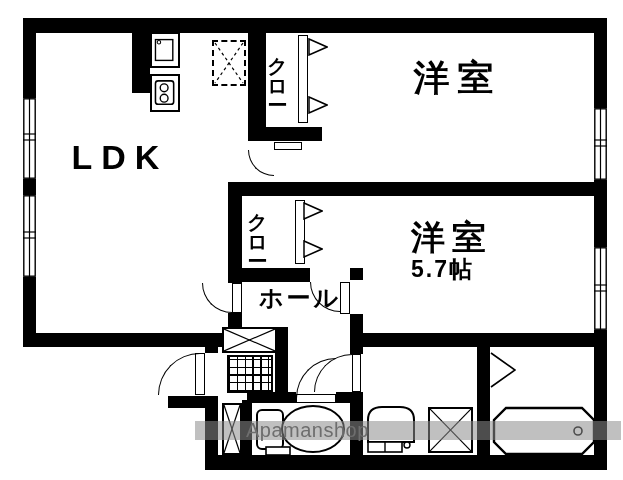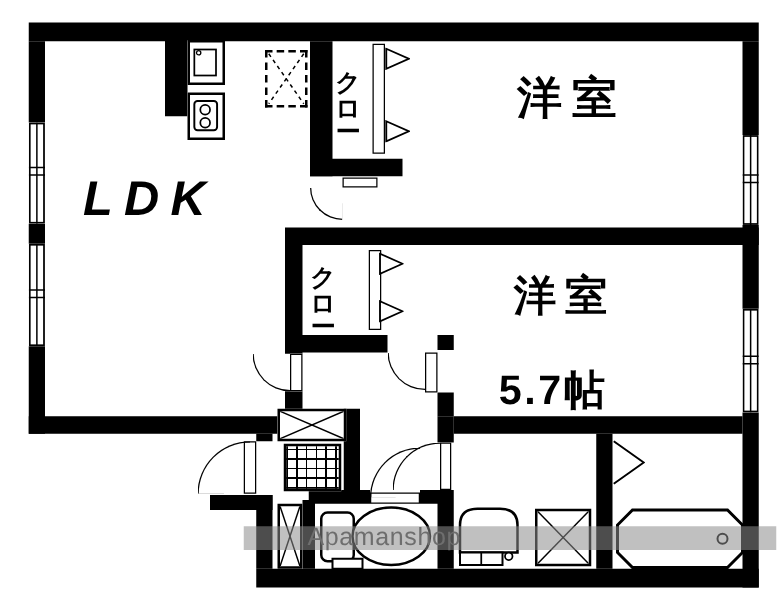--- a/index.html
+++ b/index.html
@@ -189,27 +189,28 @@
         <line x1="41" y1="0" x2="0" y2="42" stroke="#000" stroke-width="1.2" vector-effect="non-scaling-stroke"></line>
       </svg>
   </div>
   <div class="fix" style="left:492px;top:406px;width:104px;height:50px;">
     <svg viewBox="0 0 104 50">
         <path d="M14 2 L90 2 L102 14 L102 36 L90 48 L14 48 L2 36 L2 14 Z" fill="#fff" stroke="#000" stroke-width="2.4"></path>
         <circle cx="86" cy="25" r="4" fill="#fff" stroke="#000" stroke-width="1.6"></circle>
       </svg>
   </div>
 
-  <div class="lbl" style="left:55px;top:140px;width:130px;font-size:39px;letter-spacing:9px;font-style:italic;">LDK</div>
+  <div class="lbl" style="left:55px;top:140px;width:130px;font-size:34px;letter-spacing:9px;">LDK</div>
 
   <div class="lbl" style="left:395px;top:60px;width:125px;font-size:36px;letter-spacing:8px;">洋室</div>
 
   <div class="lbl" style="left:392px;top:220px;width:120px;font-size:34px;letter-spacing:7px;">洋室</div>
-  <div class="lbl" style="left:360px;top:258px;width:165px;font-size:33px;letter-spacing:2px;margin-top:37px;">5.7帖</div>
+  <div class="lbl" style="left:360px;top:258px;width:165px;font-size:23px;letter-spacing:2px;">5.7帖</div>
 
   <div class="lbl vtext" style="left:268px;top:42px;font-size:20px;">クロー</div>
   <div class="lbl vtext" style="left:248px;top:198px;font-size:20px;">クロー</div>
 
+  <div class="lbl" style="left:250px;top:286px;width:100px;font-size:24px;letter-spacing:3px;">ホール</div>
 
   <div class="wm-band"></div>
   <div class="wm-text">Apamanshop</div>
 
 </div>
 
 </body></html>

